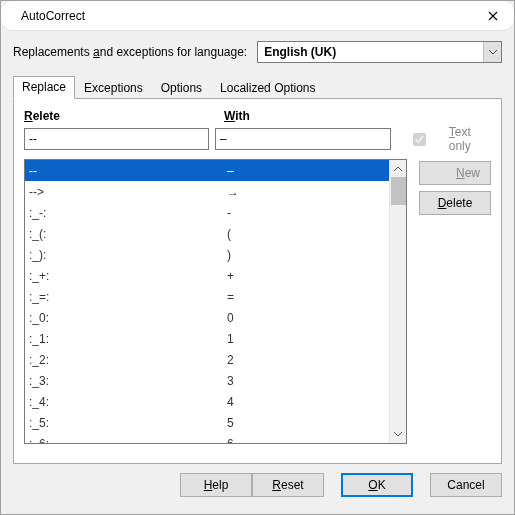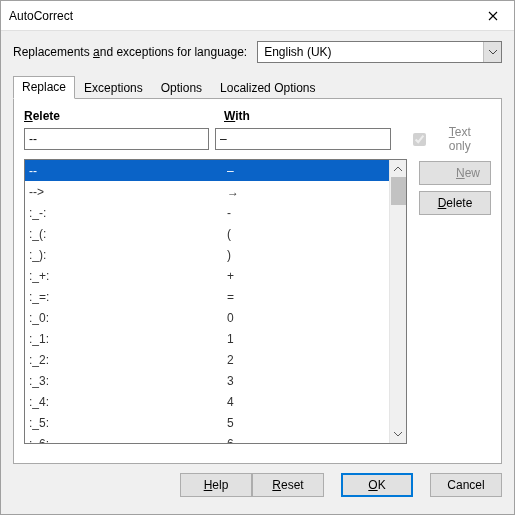--- a/index.html
+++ b/index.html
@@ -18,21 +18,22 @@
     display: flex;
     flex-direction: column;
   }
   .titlebar {
     height: 30px;
     background: #fff;
     border-bottom: 1px solid #e0e0e0;
     display: flex;
     align-items: center;
     justify-content: space-between;
-    padding: 0 0 0 8px;
+    padding: 0 0 0 20px;
+    border-radius: 12px;
   }
   .titlebar .title { font-size: 12px; }
   .titlebar .close {
     width: 42px;
     height: 29px;
     display: flex;
     align-items: center;
     justify-content: center;
     cursor: pointer;
   }
@@ -47,20 +48,21 @@
     display: flex;
     align-items: center;
     gap: 10px;
     margin-bottom: 14px;
   }
   .lang-row label { white-space: nowrap; }
   .select-wrap {
     flex: 1;
     position: relative;
     height: 22px;
+    font-weight: bold;
   }
   .select {
     width: 100%;
     height: 22px;
     border: 1px solid #7a7a7a;
     background: #fff;
     padding: 0 22px 0 6px;
     display: flex;
     align-items: center;
     cursor: pointer;

